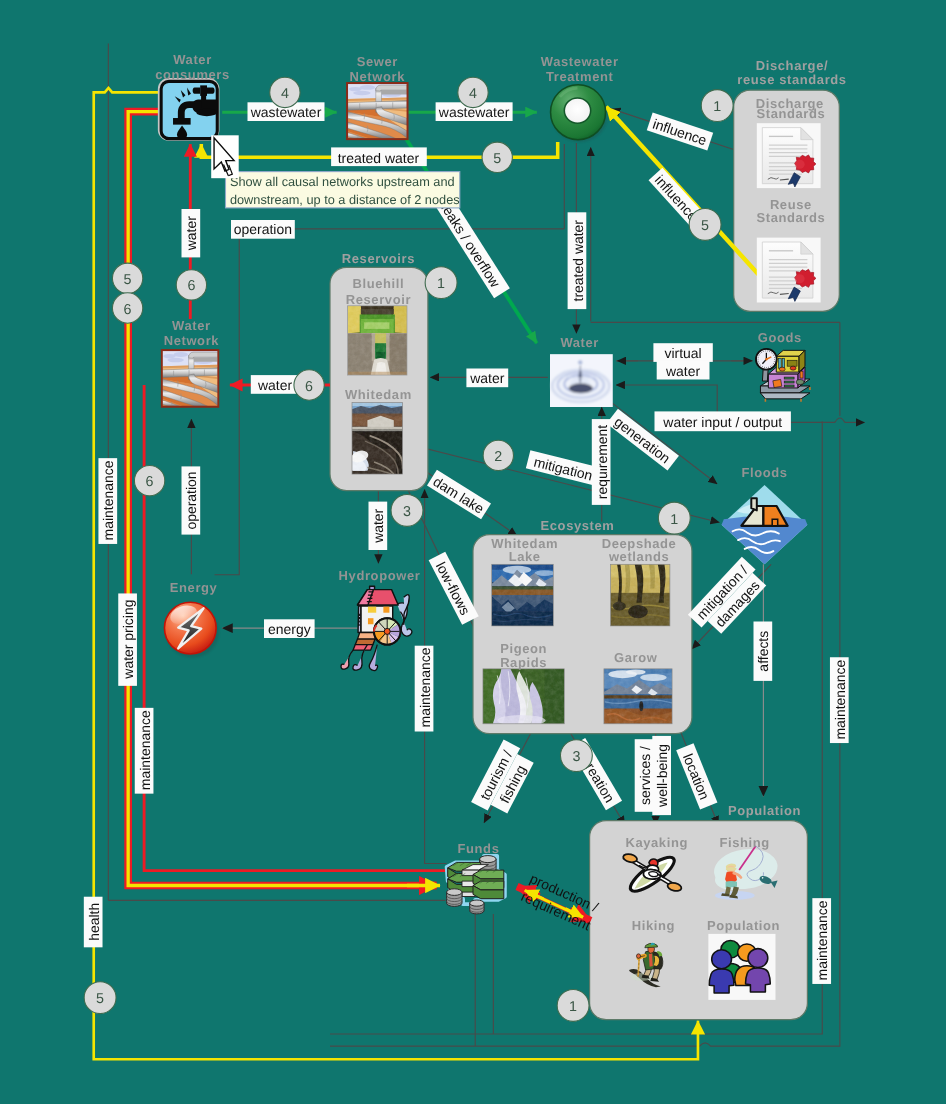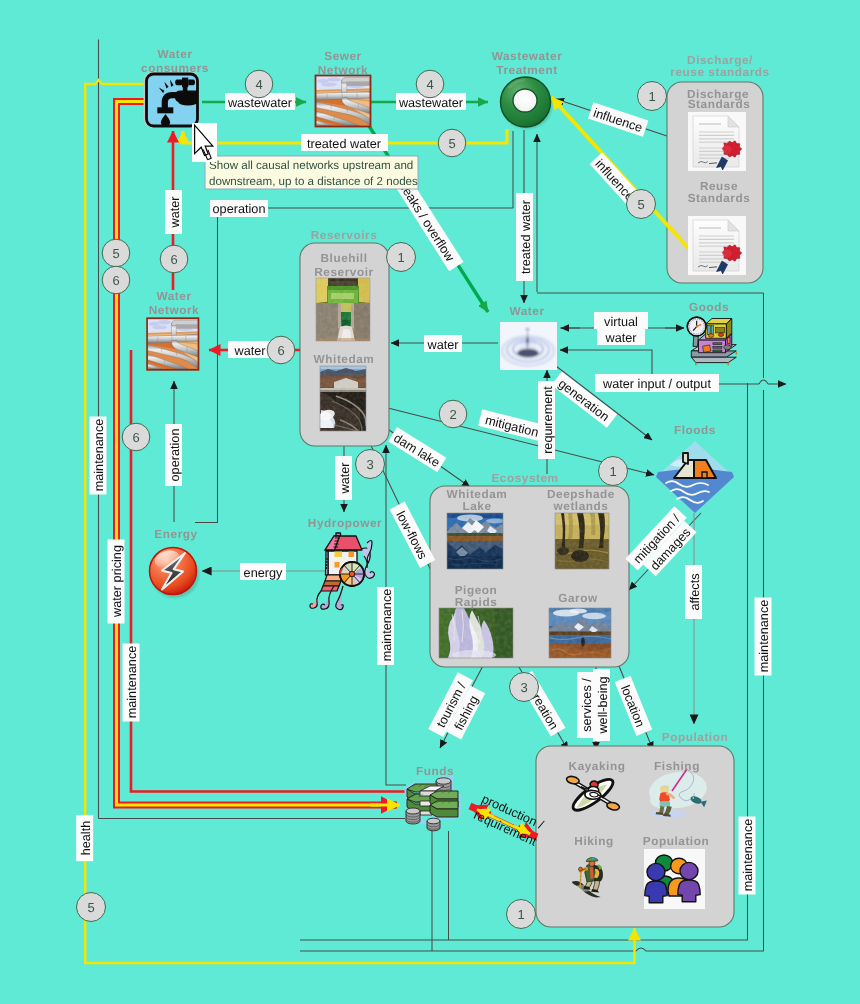--- a/index.html
+++ b/index.html
@@ -1,20 +1,20 @@
 <!DOCTYPE html>
 <html><head>
 <meta charset="utf-8">
 <title>Causal network diagram</title>
 <style>
   html,body{margin:0;padding:0;background:#f7f7f7;}
   body{width:860px;height:1004px;overflow:hidden;
        font-family:"Liberation Sans",sans-serif;
        -webkit-font-smoothing:antialiased;text-rendering:geometricPrecision;}
-  #stage{position:relative;width:860px;height:1004px;background:#5eead4;}
+  #stage{position:relative;width:860px;height:1004px;background:#0f766e;}
   svg#root{position:absolute;left:0;top:0;display:block;}
   text{font-family:"Liberation Sans",sans-serif;}
   .ttl{font-size:11.8px;font-weight:bold;fill:#949494;text-anchor:middle;letter-spacing:.55px;}
   .grp-ttl{font-size:11.8px;font-weight:bold;fill:#a0a0a0;text-anchor:middle;letter-spacing:.55px;}
   .elab{font-size:12.7px;fill:#111;text-anchor:middle;}
   .badge-t{font-size:13px;fill:#3b5646;text-anchor:middle;font-weight:normal;}
   .tip-t{font-size:11.6px;fill:#2f4f3f;}
   .lbl-bg{fill:#fbfbfb;}
 </style>
 </head>

